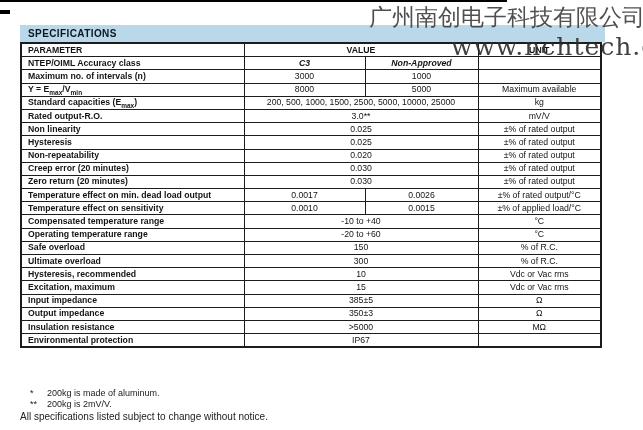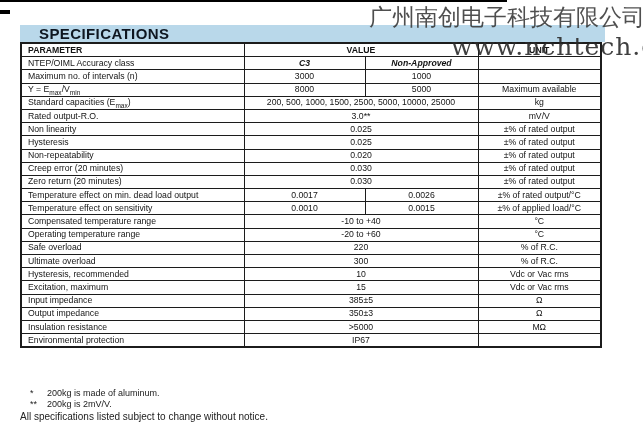--- a/index.html
+++ b/index.html
@@ -8,35 +8,35 @@
     font-family:"Liberation Sans", sans-serif; overflow:hidden; color:#141414;
   }
   .scan-top-line { position:absolute; left:0; top:0; width:507px; height:2px; background:#000; }
   .scan-left-mark { position:absolute; left:0; top:10px; width:10px; height:4px; background:#000; }
 
   .spec-bar {
     position:absolute; left:20px; top:25px; width:585px; height:17px;
     display:flex; align-items:center;
   }
   .spec-bar .bar-title {
-    font-weight:bold; font-size:15px; letter-spacing:.4px; color:#0e1620; padding-left:19px;
+    font-weight:bold; font-size:10px; letter-spacing:.4px; color:#0e1620; padding-left:8px;
   }
 
   table.spec {
     position:absolute; left:20px; top:42px; width:580px;
     border-collapse:collapse; table-layout:fixed;
     border:2px solid #1c1c1c;
     padding-left:20px;
   }
   table.spec th, table.spec td {
     border:1px solid #1c1c1c; height:12.2px; line-height:11px;
     font-size:8.7px; padding:0; overflow:hidden; white-space:nowrap;
   }
   table.spec th { font-weight:bold; }
-  .cell-param { text-align:left; padding-left:6px !important; font-weight:normal; }
+  .cell-param { text-align:left; padding-left:6px !important; font-weight:bold; }
   .cell-val, .cell-unit { text-align:center; font-weight:normal; }
   .cell-val.subhead { font-weight:bold;font-style:italic; }
   table.spec sub { font-size:6.5px; line-height:0; }
 
   .footnotes { position:absolute; left:30px; top:388px; font-size:9px; color:#222; }
   .footnote-line { display:flex; line-height:11px; }
   .footnote-marker { width:17px; flex:0 0 17px; }
   .disclaimer { position:absolute; left:20px; top:411px; font-size:10px; color:#222; }
 
   .wm-company {
@@ -146,21 +146,21 @@
           <td class="cell-val" colspan="2">-10 to +40</td>
           <td class="cell-unit">°C</td>
         </tr>
         <tr>
           <td class="cell-param">Operating temperature range</td>
           <td class="cell-val" colspan="2">-20 to +60</td>
           <td class="cell-unit">°C</td>
         </tr>
         <tr>
           <td class="cell-param">Safe overload</td>
-          <td class="cell-val" colspan="2">220</td>
+          <td class="cell-val" colspan="2">150</td>
           <td class="cell-unit">% of R.C.</td>
         </tr>
         <tr>
           <td class="cell-param">Ultimate overload</td>
           <td class="cell-val" colspan="2">300</td>
           <td class="cell-unit">% of R.C.</td>
         </tr>
         <tr>
           <td class="cell-param">Hysteresis, recommended</td>
           <td class="cell-val" colspan="2">10</td>

